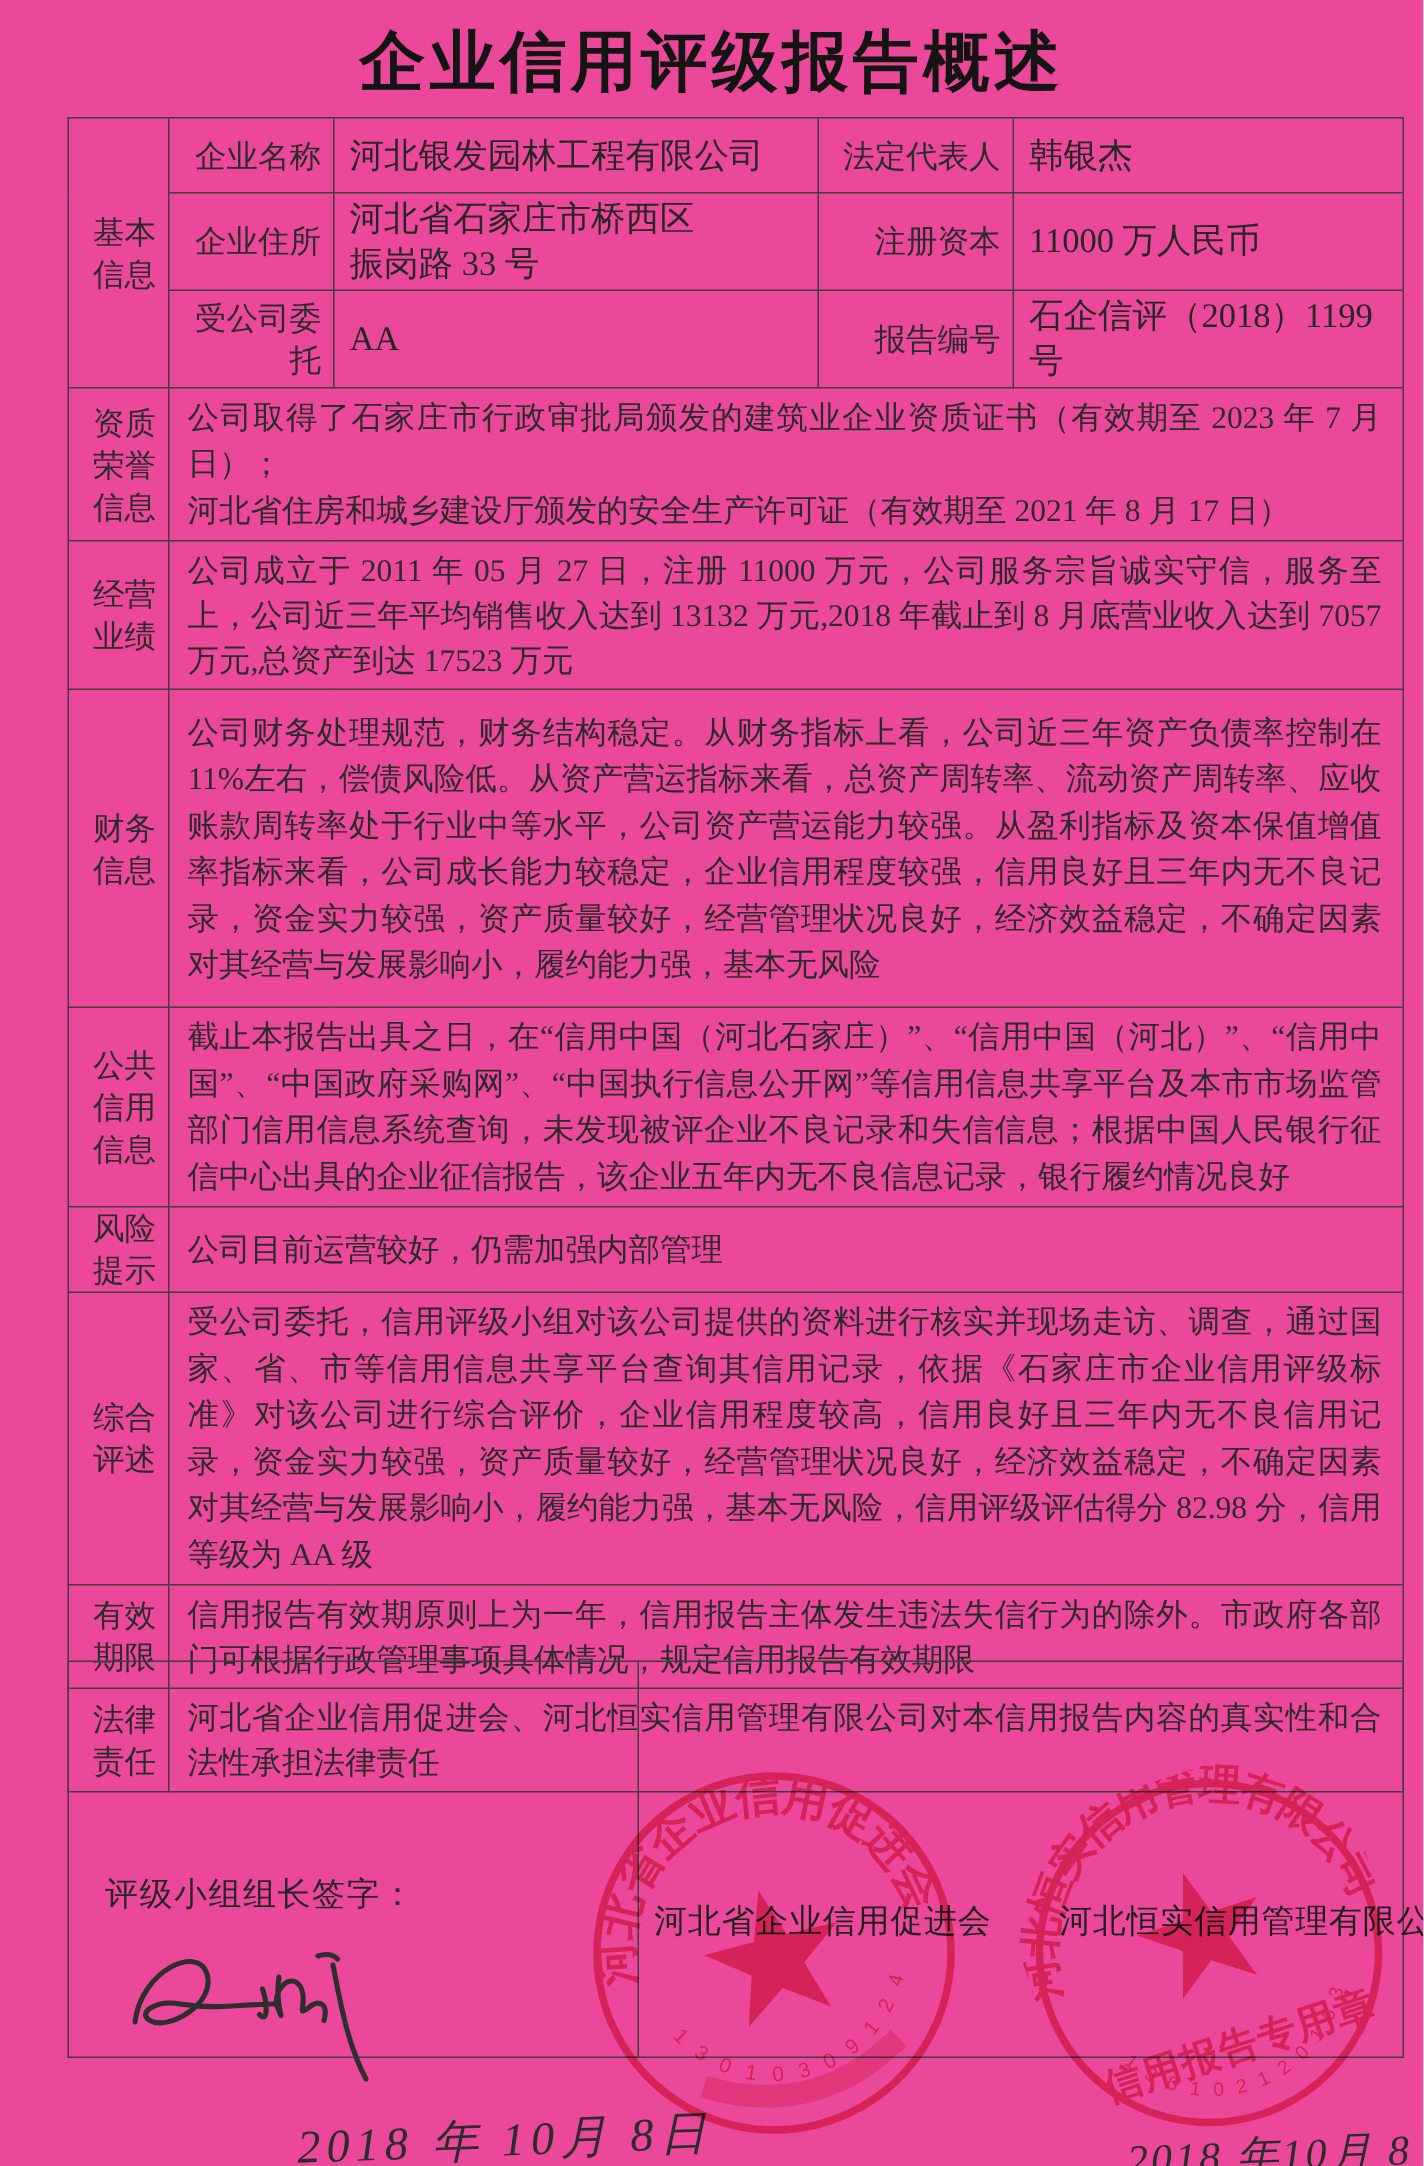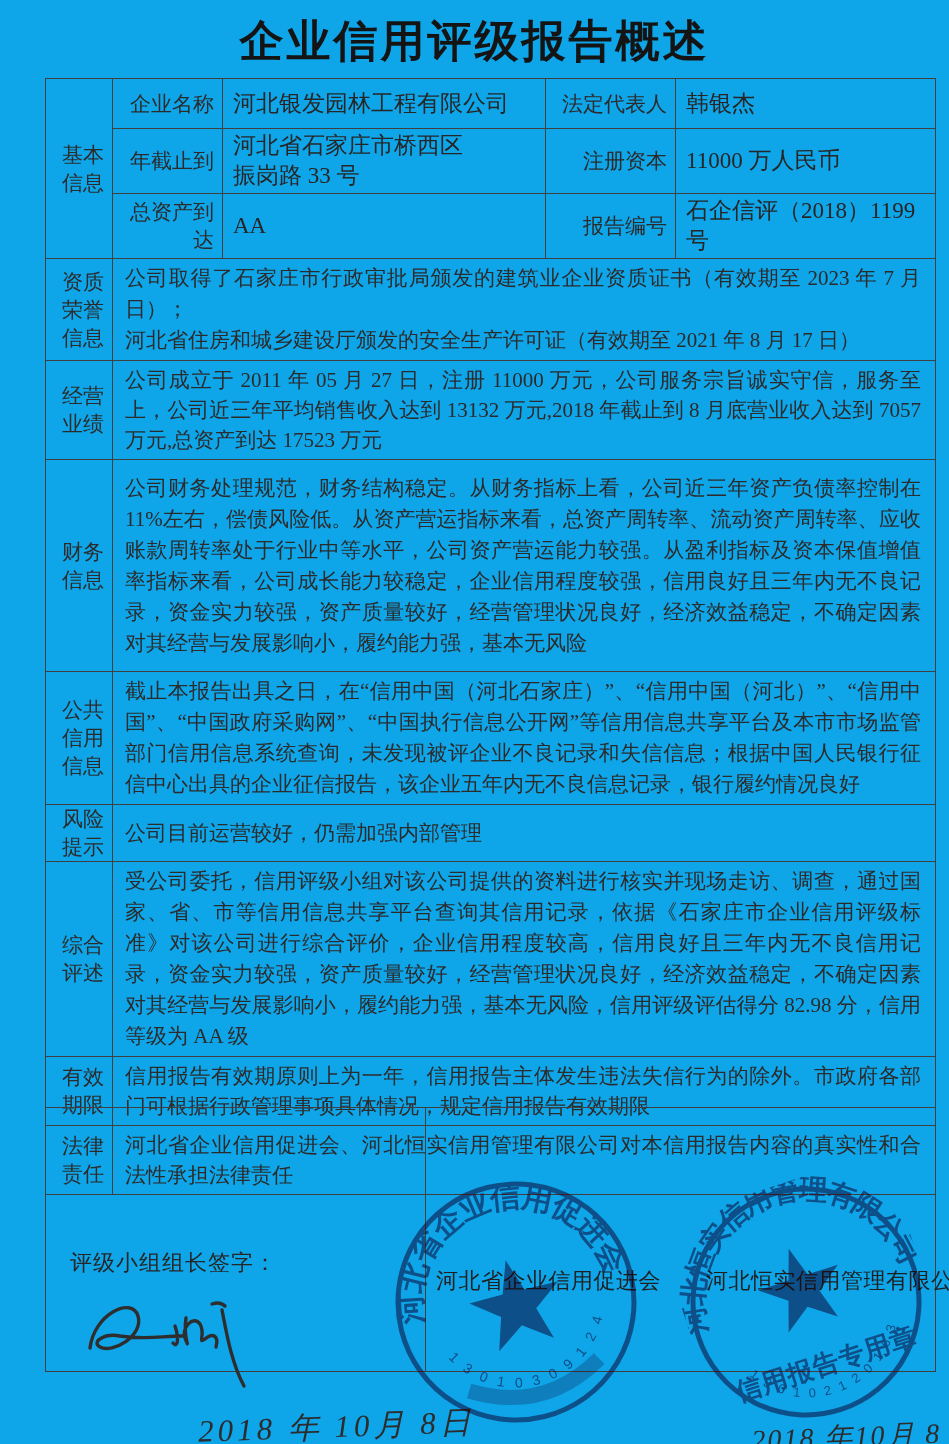--- a/index.html
+++ b/index.html
@@ -1,18 +1,18 @@
 <!DOCTYPE html>
 <html style="--stamp: #e0587a;"><head>
 <meta charset="utf-8">
 <style>
   :root { --stamp:#e0587a; --ink:#262626; --line:#3f3f3f; }
   html,body { margin:0; padding:0; background:#ffffff; }
   .page {
-    position:relative; width:949px; height:1444px; background:#0ea5e9;
+    position:relative; width:949px; height:1444px; background:#ec4899;
     font-family:"Liberation Serif","DejaVu Serif",serif; color:var(--ink);
     overflow:hidden;
   }
   .doc-title {
     position:absolute; top:12px; left:0; width:100%; margin:0;
     text-align:center; font-family:"Liberation Sans","DejaVu Sans",sans-serif;
     font-weight:900; font-size:44px; letter-spacing:3px; color:#141414;
   }
   table.main, table.footer-table {
     position:absolute; left:45px; border-collapse:collapse; table-layout:fixed;
@@ -73,28 +73,28 @@
     <tbody>
         <tr style="height:50px">
       <td class="lbl" rowspan="3">基本
 信息</td>
       <td class="lbl">企业名称</td>
       <td class="val">河北银发园林工程有限公司</td>
       <td class="lbl">法定代表人</td>
       <td class="val">韩银杰</td>
     </tr>
     <tr style="height:64px">
-      <td class="lbl">年截止到</td>
+      <td class="lbl">企业住所</td>
       <td class="val">河北省石家庄市桥西区
 振岗路 33 号</td>
       <td class="lbl">注册资本</td>
       <td class="val">11000 万人民币</td>
     </tr>
     <tr style="height:40px">
-      <td class="lbl">总资产到达</td>
+      <td class="lbl">受公司委托</td>
       <td class="val">AA</td>
       <td class="lbl">报告编号</td>
       <td class="val">石企信评（2018）1199 号</td>
     </tr>
     <tr style="height:86px">
       <td class="lbl">资质
 荣誉
 信息</td>
       <td class="content" colspan="4">公司取得了石家庄市行政审批局颁发的建筑业企业资质证书（有效期至 2023 年 7 月日）；
 河北省住房和城乡建设厅颁发的安全生产许可证（有效期至 2021 年 8 月 17 日）</td>

